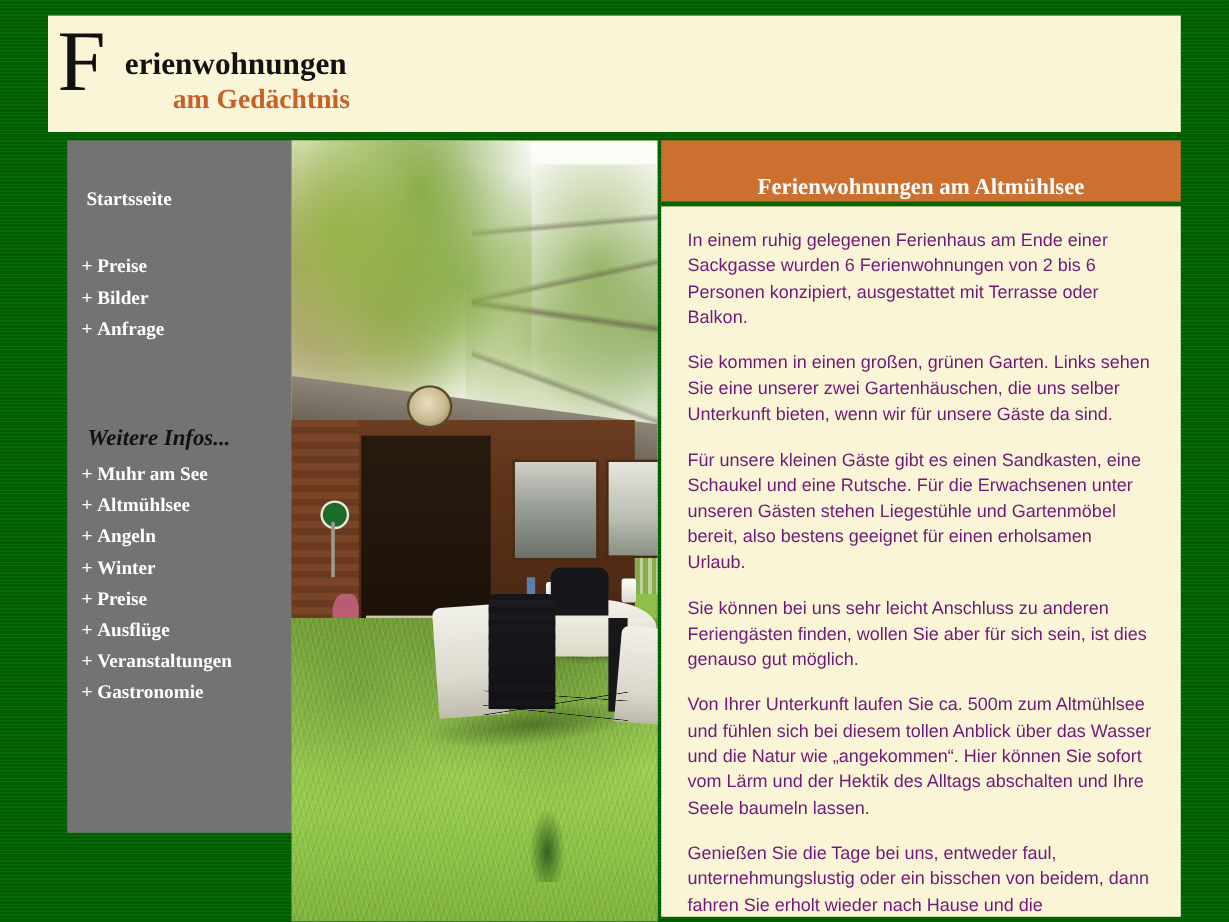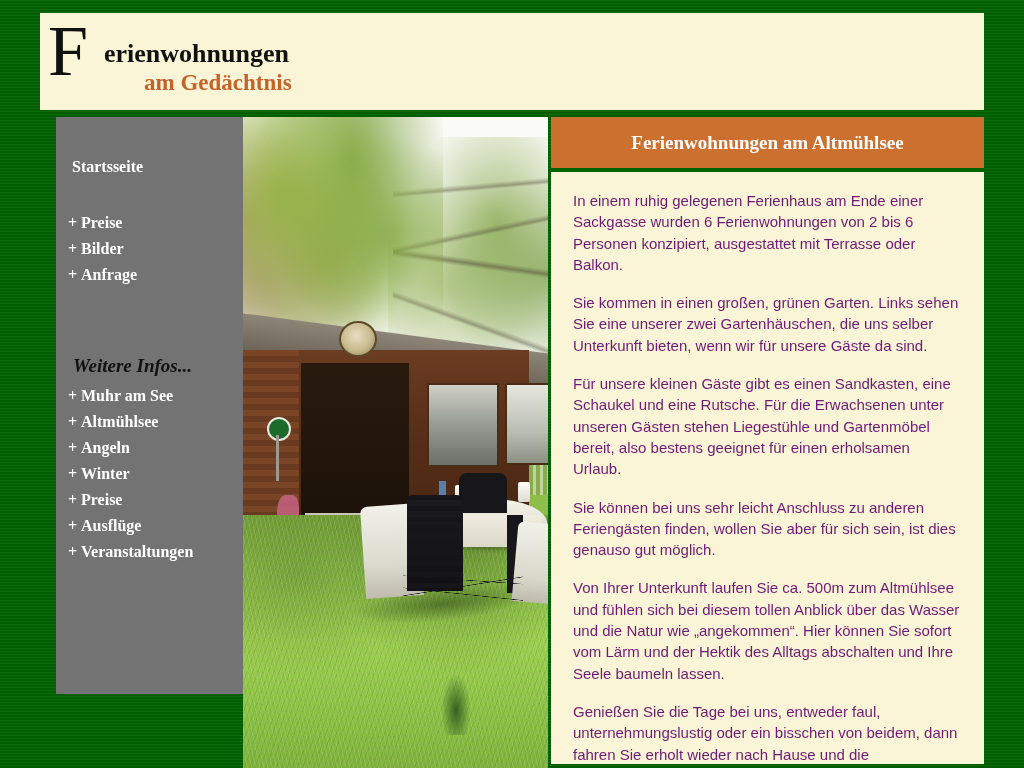--- a/index.html
+++ b/index.html
@@ -339,21 +339,21 @@
     left: 551px;
     top: 117px;
     width: 433px;
     height: 651px;
   }
   .content-header {
     height: 55px;
     background: #CC7030;
     border-bottom: 4px solid #006400;
     display: flex;
-    align-items: center;
+    align-items: flex-end;
     justify-content: center;
     box-sizing: border-box;
   }
   .content-header-title {
     font-family: "Liberation Serif", serif;
     font-size: 19px;
     font-weight: bold;
     color: #FFFFFF;
   }
   .content-body {
@@ -412,20 +412,23 @@
       <span class="plus">+</span><span>Winter</span>
     </div>
     <div class="nav-item">
       <span class="plus">+</span><span>Preise</span>
     </div>
     <div class="nav-item">
       <span class="plus">+</span><span>Ausflüge</span>
     </div>
     <div class="nav-item">
       <span class="plus">+</span><span>Veranstaltungen</span>
+    </div>
+    <div class="nav-item">
+      <span class="plus">+</span><span>Gastronomie</span>
     </div>
   </div>
 </nav>
 
 <div class="photo">
   <div class="ph-sky"></div>
   <div class="ph-tree-right"></div>
   <div class="ph-branches"></div>
   <div class="ph-tree-left"></div>
   <div class="ph-fence"></div>

